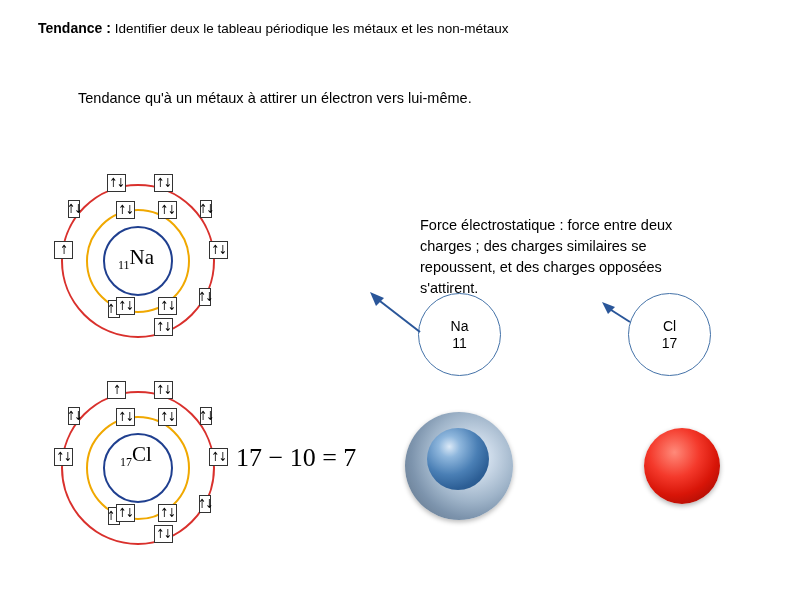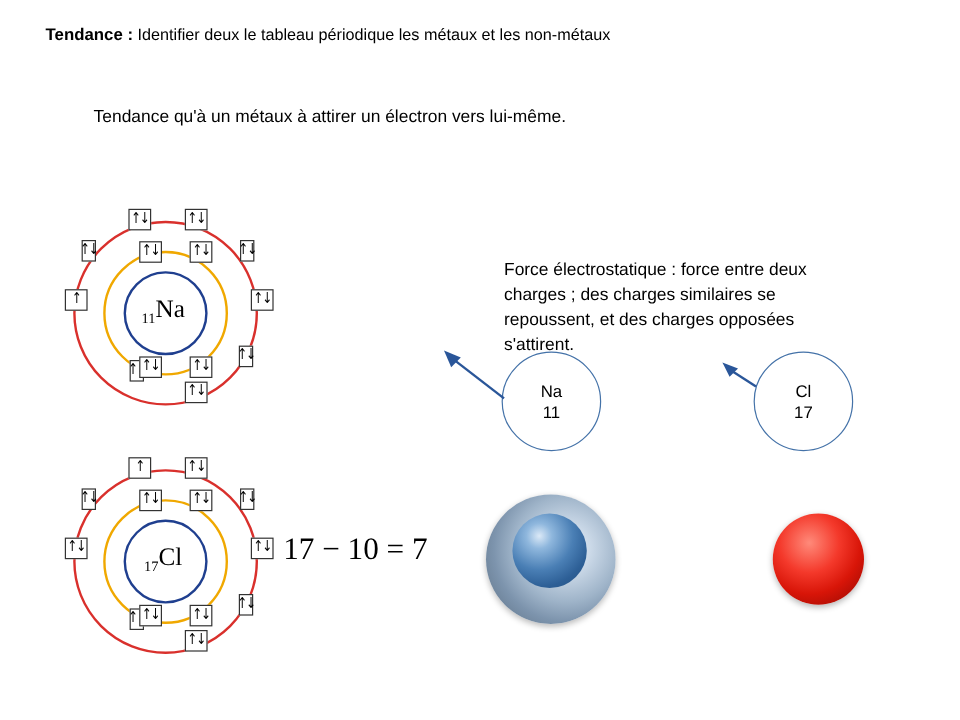--- a/index.html
+++ b/index.html
@@ -214,21 +214,21 @@
     <div class="ebox w2" style="left:108px; top:119px;">
         <span class="arrows">↑↓</span>
       </div>
   </div>
 
 
   <div class="bohr" style="left:50px; top:385px; width:180px; height:160px;">
     <div class="shell" style="left:11px; top:6px; width:150px; height:150px; border-width:2px; border-color:#d9302c;"></div>
     <div class="shell" style="left:36px; top:31px; width:100px; height:100px; border-width:2px; border-color:#f0a800;"></div>
     <div class="shell" style="left:53px; top:48px; width:66px; height:66px; border-width:2px; border-color:#1f3f8f;"></div>
-    <div class="nucleus-label" style="left:86px; top:81px;">
+    <div class="nucleus-label" style="left:86px; top:71px;">
       <sub>17</sub><span>Cl</span>
     </div>
 
     <div class="ebox w2" style="left:104px; top:-4px;">
         <span class="arrows">↑↓</span>
       </div>
     <div class="ebox w1" style="left:150px; top:22px;">
         <span class="arrows">↑↓</span>
       </div>
     <div class="ebox w2" style="left:159px; top:63px;">

